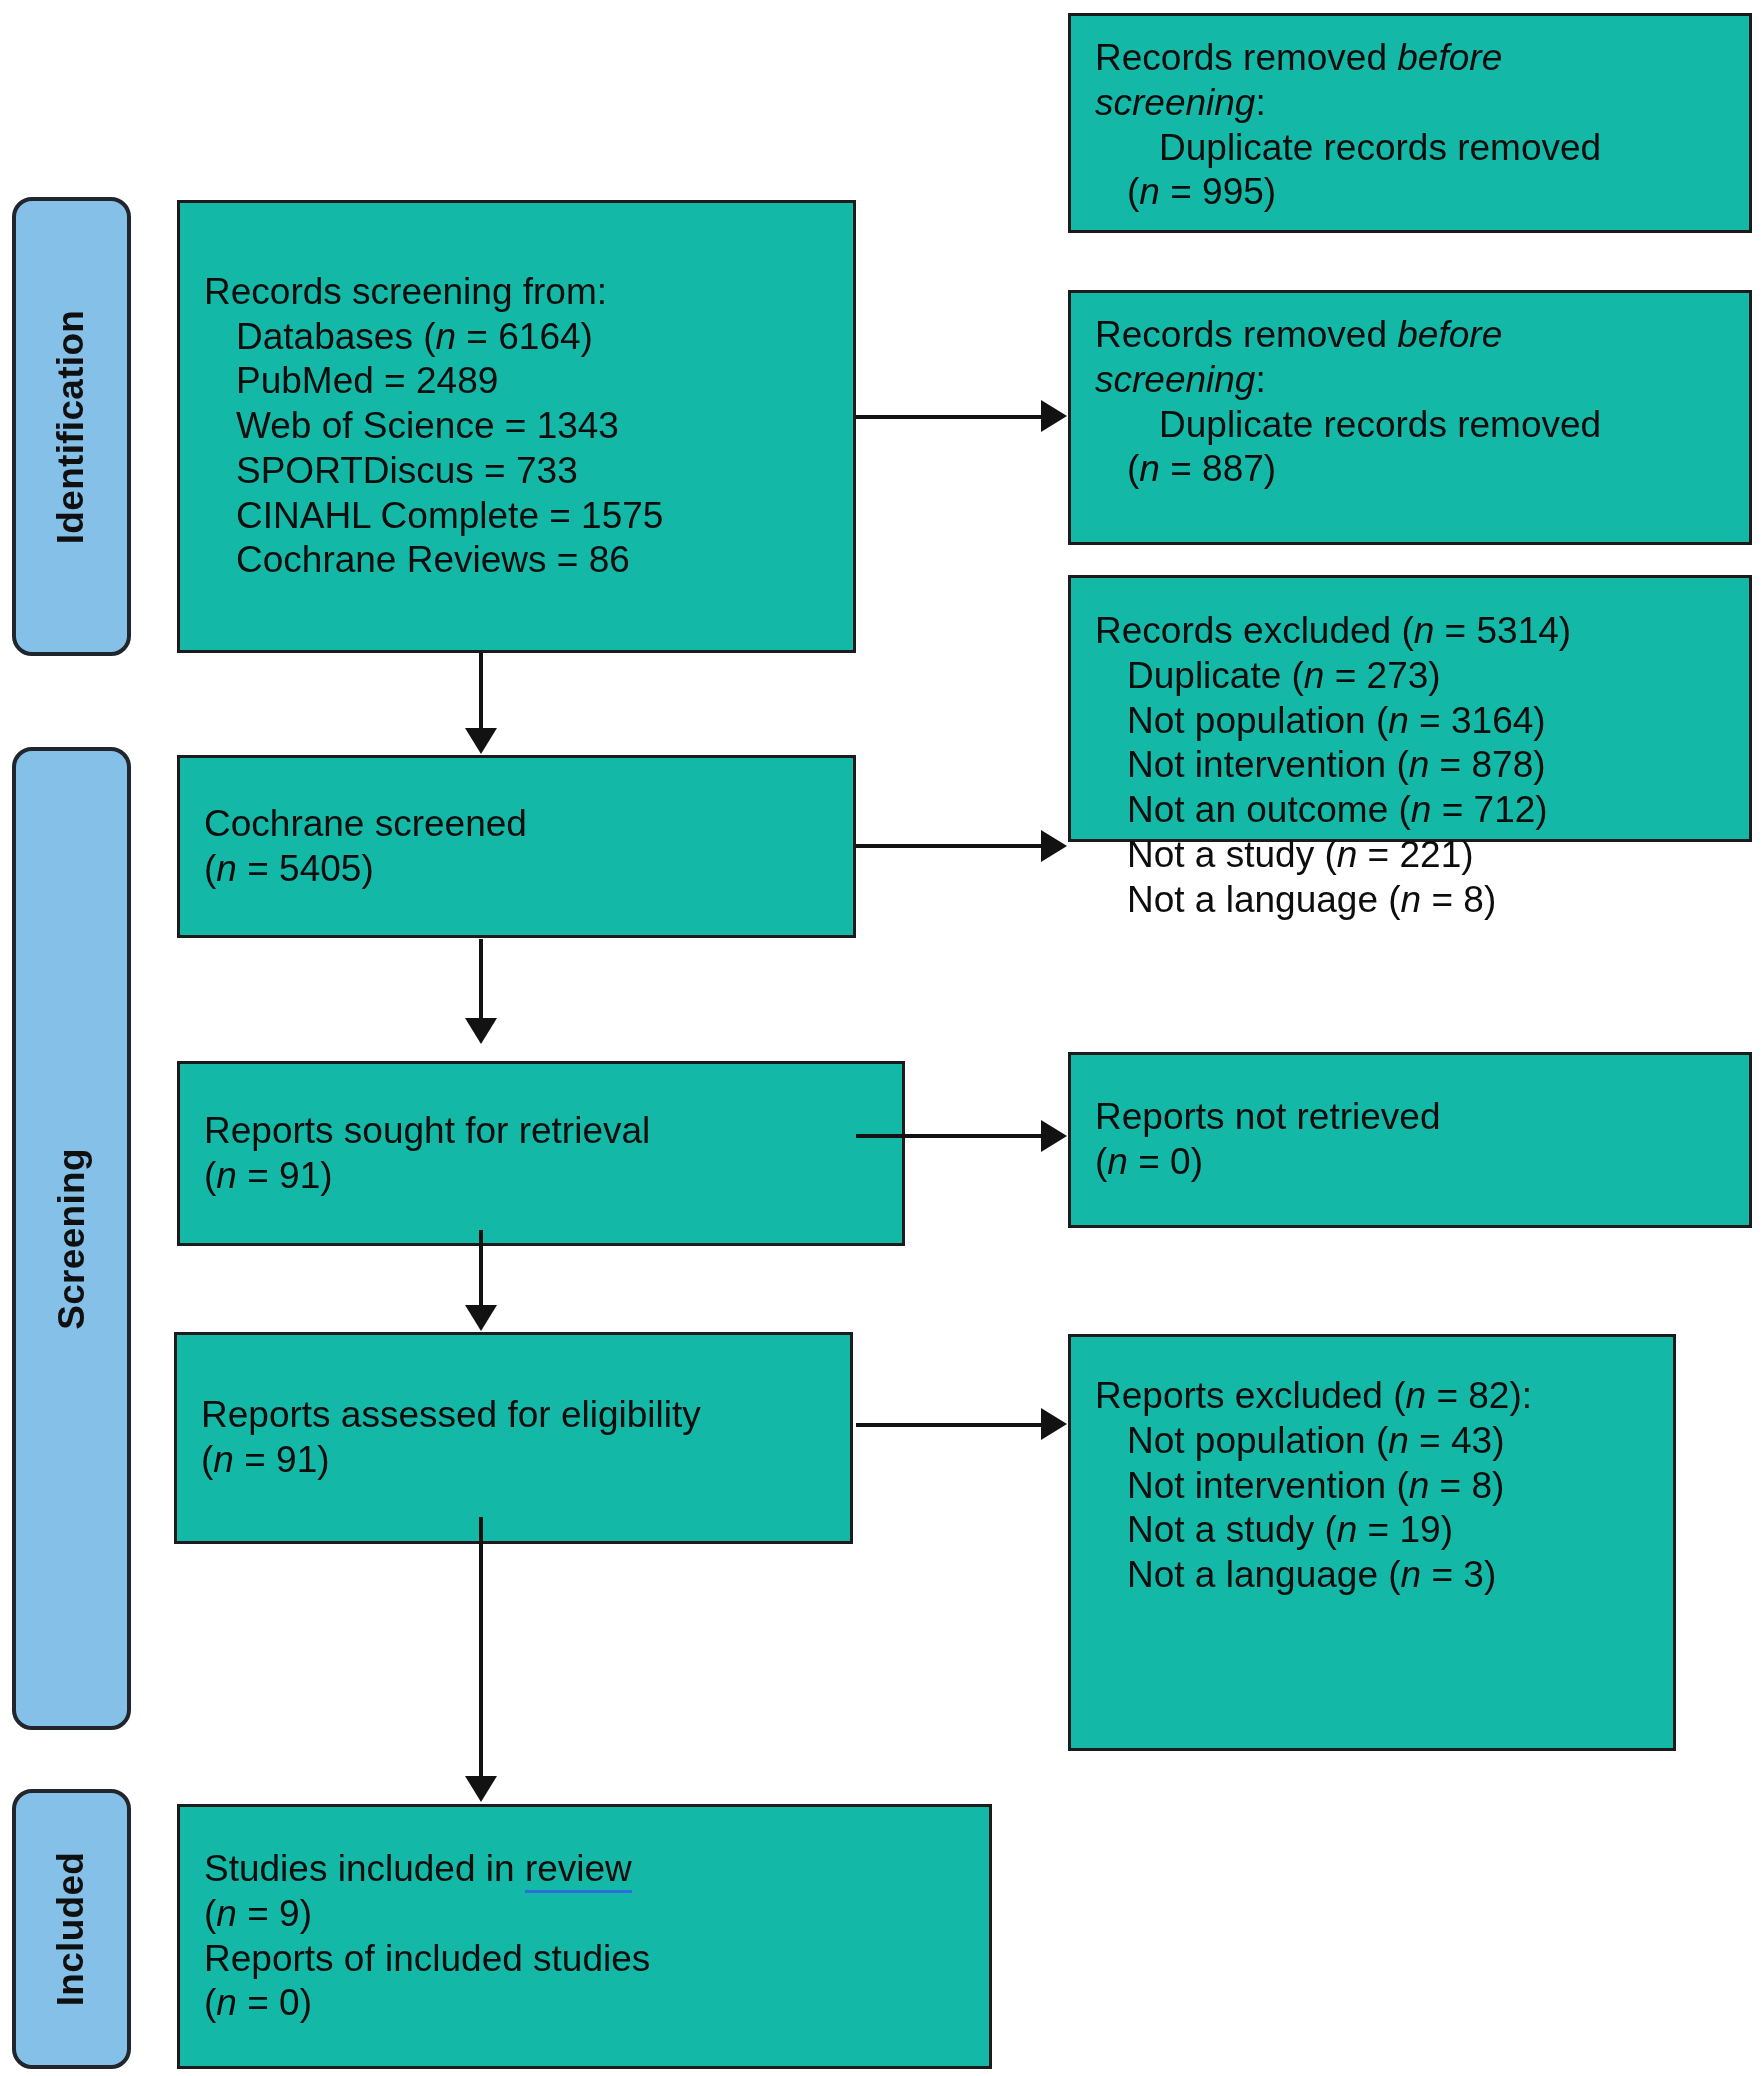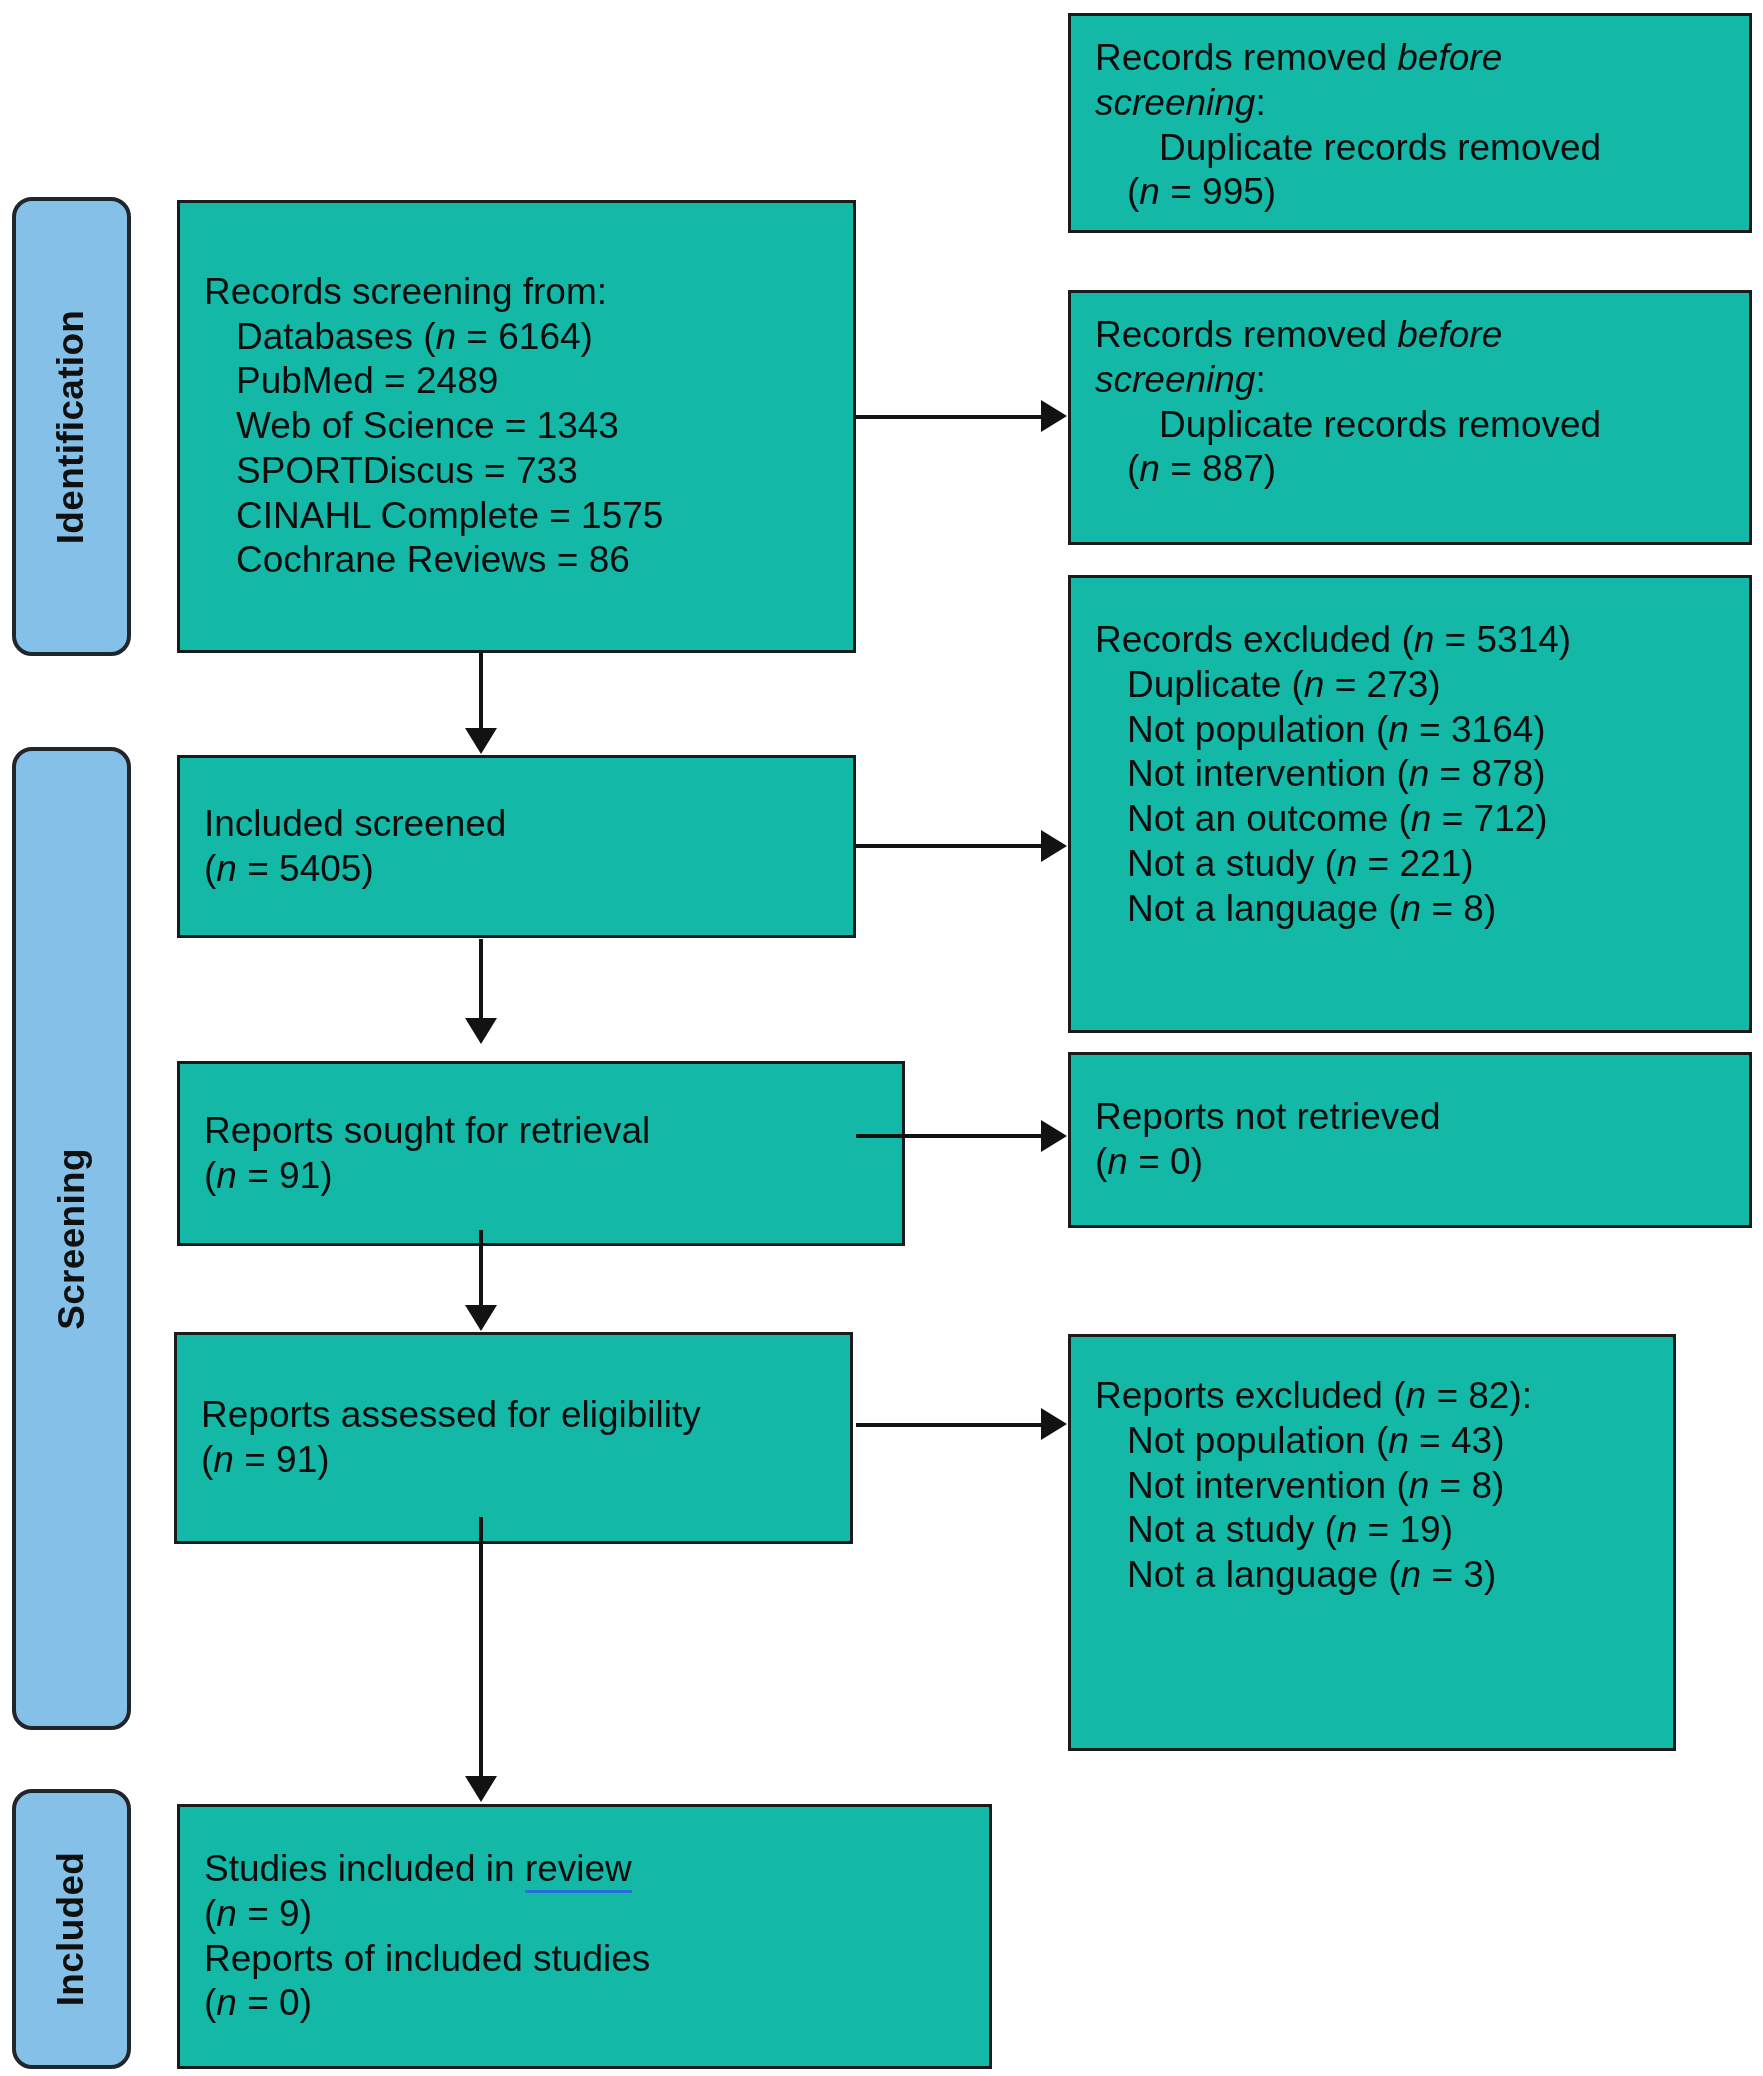--- a/index.html
+++ b/index.html
@@ -113,21 +113,21 @@
       Databases (<span class="nvar">n</span> = 6164)
     </div>
     <div class="line indent1">PubMed = 2489</div>
     <div class="line indent1">Web of Science = 1343</div>
     <div class="line indent1">SPORTDiscus = 733</div>
     <div class="line indent1">CINAHL Complete = 1575</div>
     <div class="line indent1">Cochrane Reviews = 86</div>
   </div>
 
   <div class="flow-box" style="left:177px; top:755px; width:679px; height:183px;">
-    <div class="line">Included screened</div>
+    <div class="line">Cochrane screened</div>
     <div class="line">(<span class="nvar">n</span> = 5405)</div>
   </div>
 
   <div class="flow-box" style="left:177px; top:1045px; width:728px; height:185px;margin-top:16px;">
     <div class="line">Reports sought for retrieval</div>
     <div class="line">(<span class="nvar">n</span> = 91)</div>
   </div>
 
   <div class="flow-box" style="left:174px; top:1332px; width:679px; height:212px;">
     <div class="line">Reports assessed for eligibility</div>
@@ -158,21 +158,21 @@
     <div class="line">
       <span>Records removed </span><i>before</i>
     </div>
     <div class="line">
       <i>screening</i><span>:</span>
     </div>
     <div class="line indent2">Duplicate records removed</div>
     <div class="line indent1">(<span class="nvar">n</span> = 887)</div>
   </div>
 
-  <div class="flow-box top-align" style="left:1068px; top:575px; width:684px; height:458px; padding-top:40px;">
+  <div class="flow-box top-align" style="left:1068px; top:575px; width:684px; height:267px; padding-top:31px;">
     <div class="line">
       Records excluded (<span class="nvar">n</span> = 5314)
     </div>
     <div class="line indent1">Duplicate (<span class="nvar">n</span> = 273)</div>
     <div class="line indent1">Not population (<span class="nvar">n</span> = 3164)</div>
     <div class="line indent1">Not intervention (<span class="nvar">n</span> = 878)</div>
     <div class="line indent1">Not an outcome (<span class="nvar">n</span> = 712)</div>
     <div class="line indent1">Not a study (<span class="nvar">n</span> = 221)</div>
     <div class="line indent1">Not a language (<span class="nvar">n</span> = 8)</div>
   </div>

